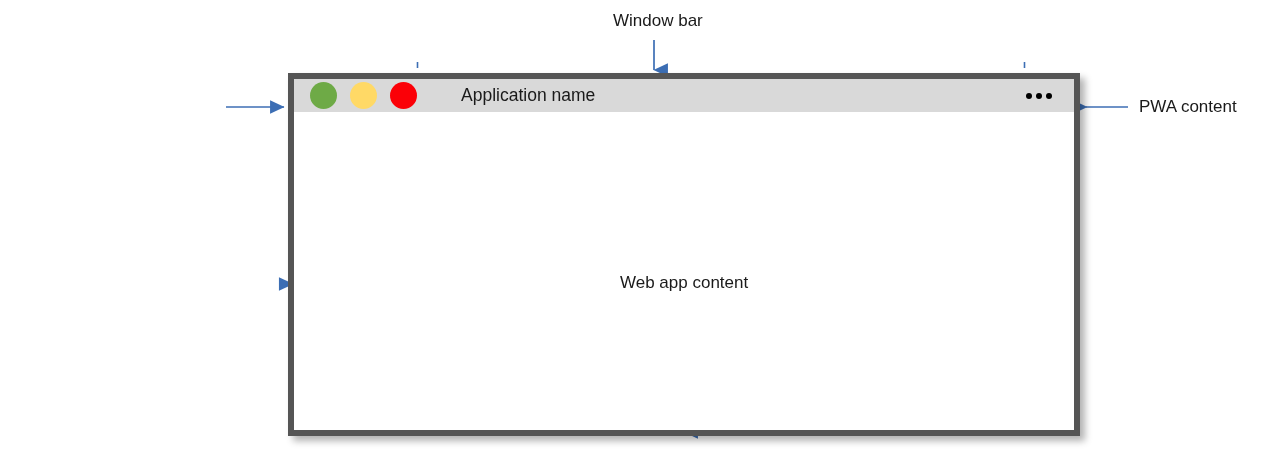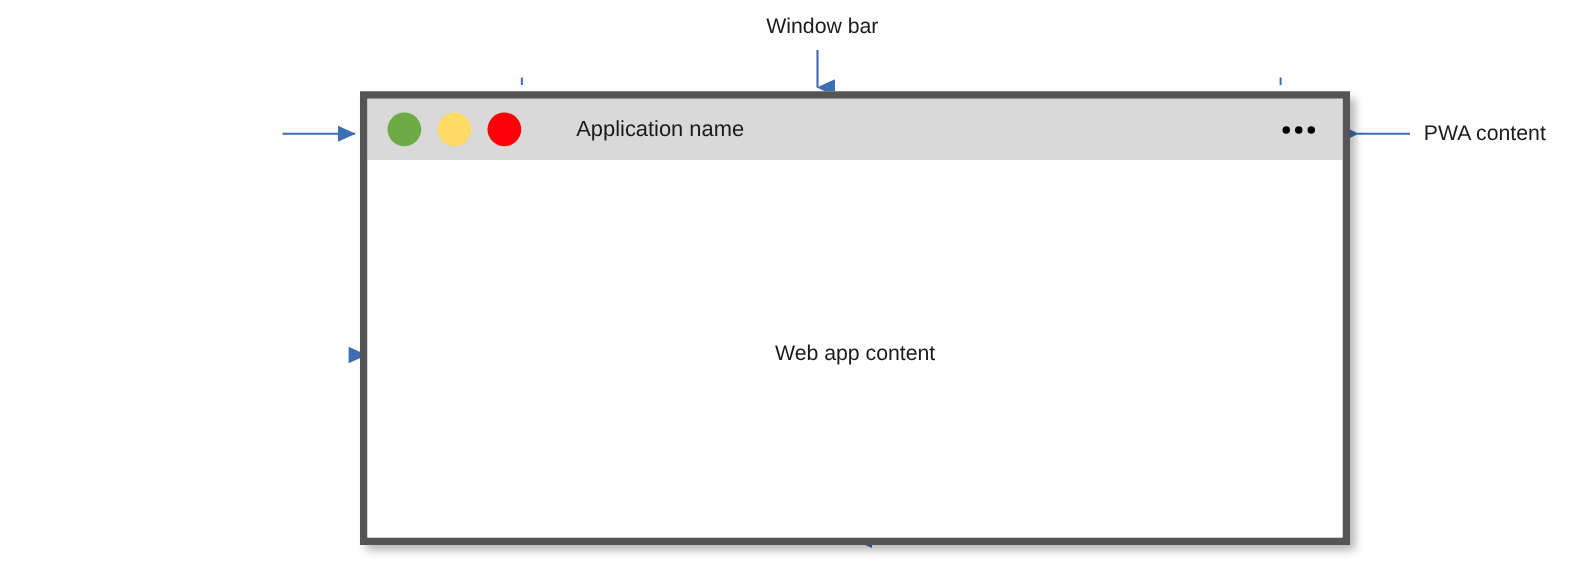--- a/index.html
+++ b/index.html
@@ -40,21 +40,21 @@
     width: 792px;
     height: 363px;
     box-sizing: border-box;
     border: 6px solid #555555;
     background: #ffffff;
     box-shadow: 5px 5px 7px rgba(0,0,0,0.30);
   }
 
   .title-bar {
     position: relative;
-    height: 49px;
+    height: 33px;
     background: #d9d9d9;
     display: flex;
     align-items: center;
     box-sizing: border-box;
   }
 
   .window-controls {
     display: flex;
     align-items: center;
     gap: 13px;

